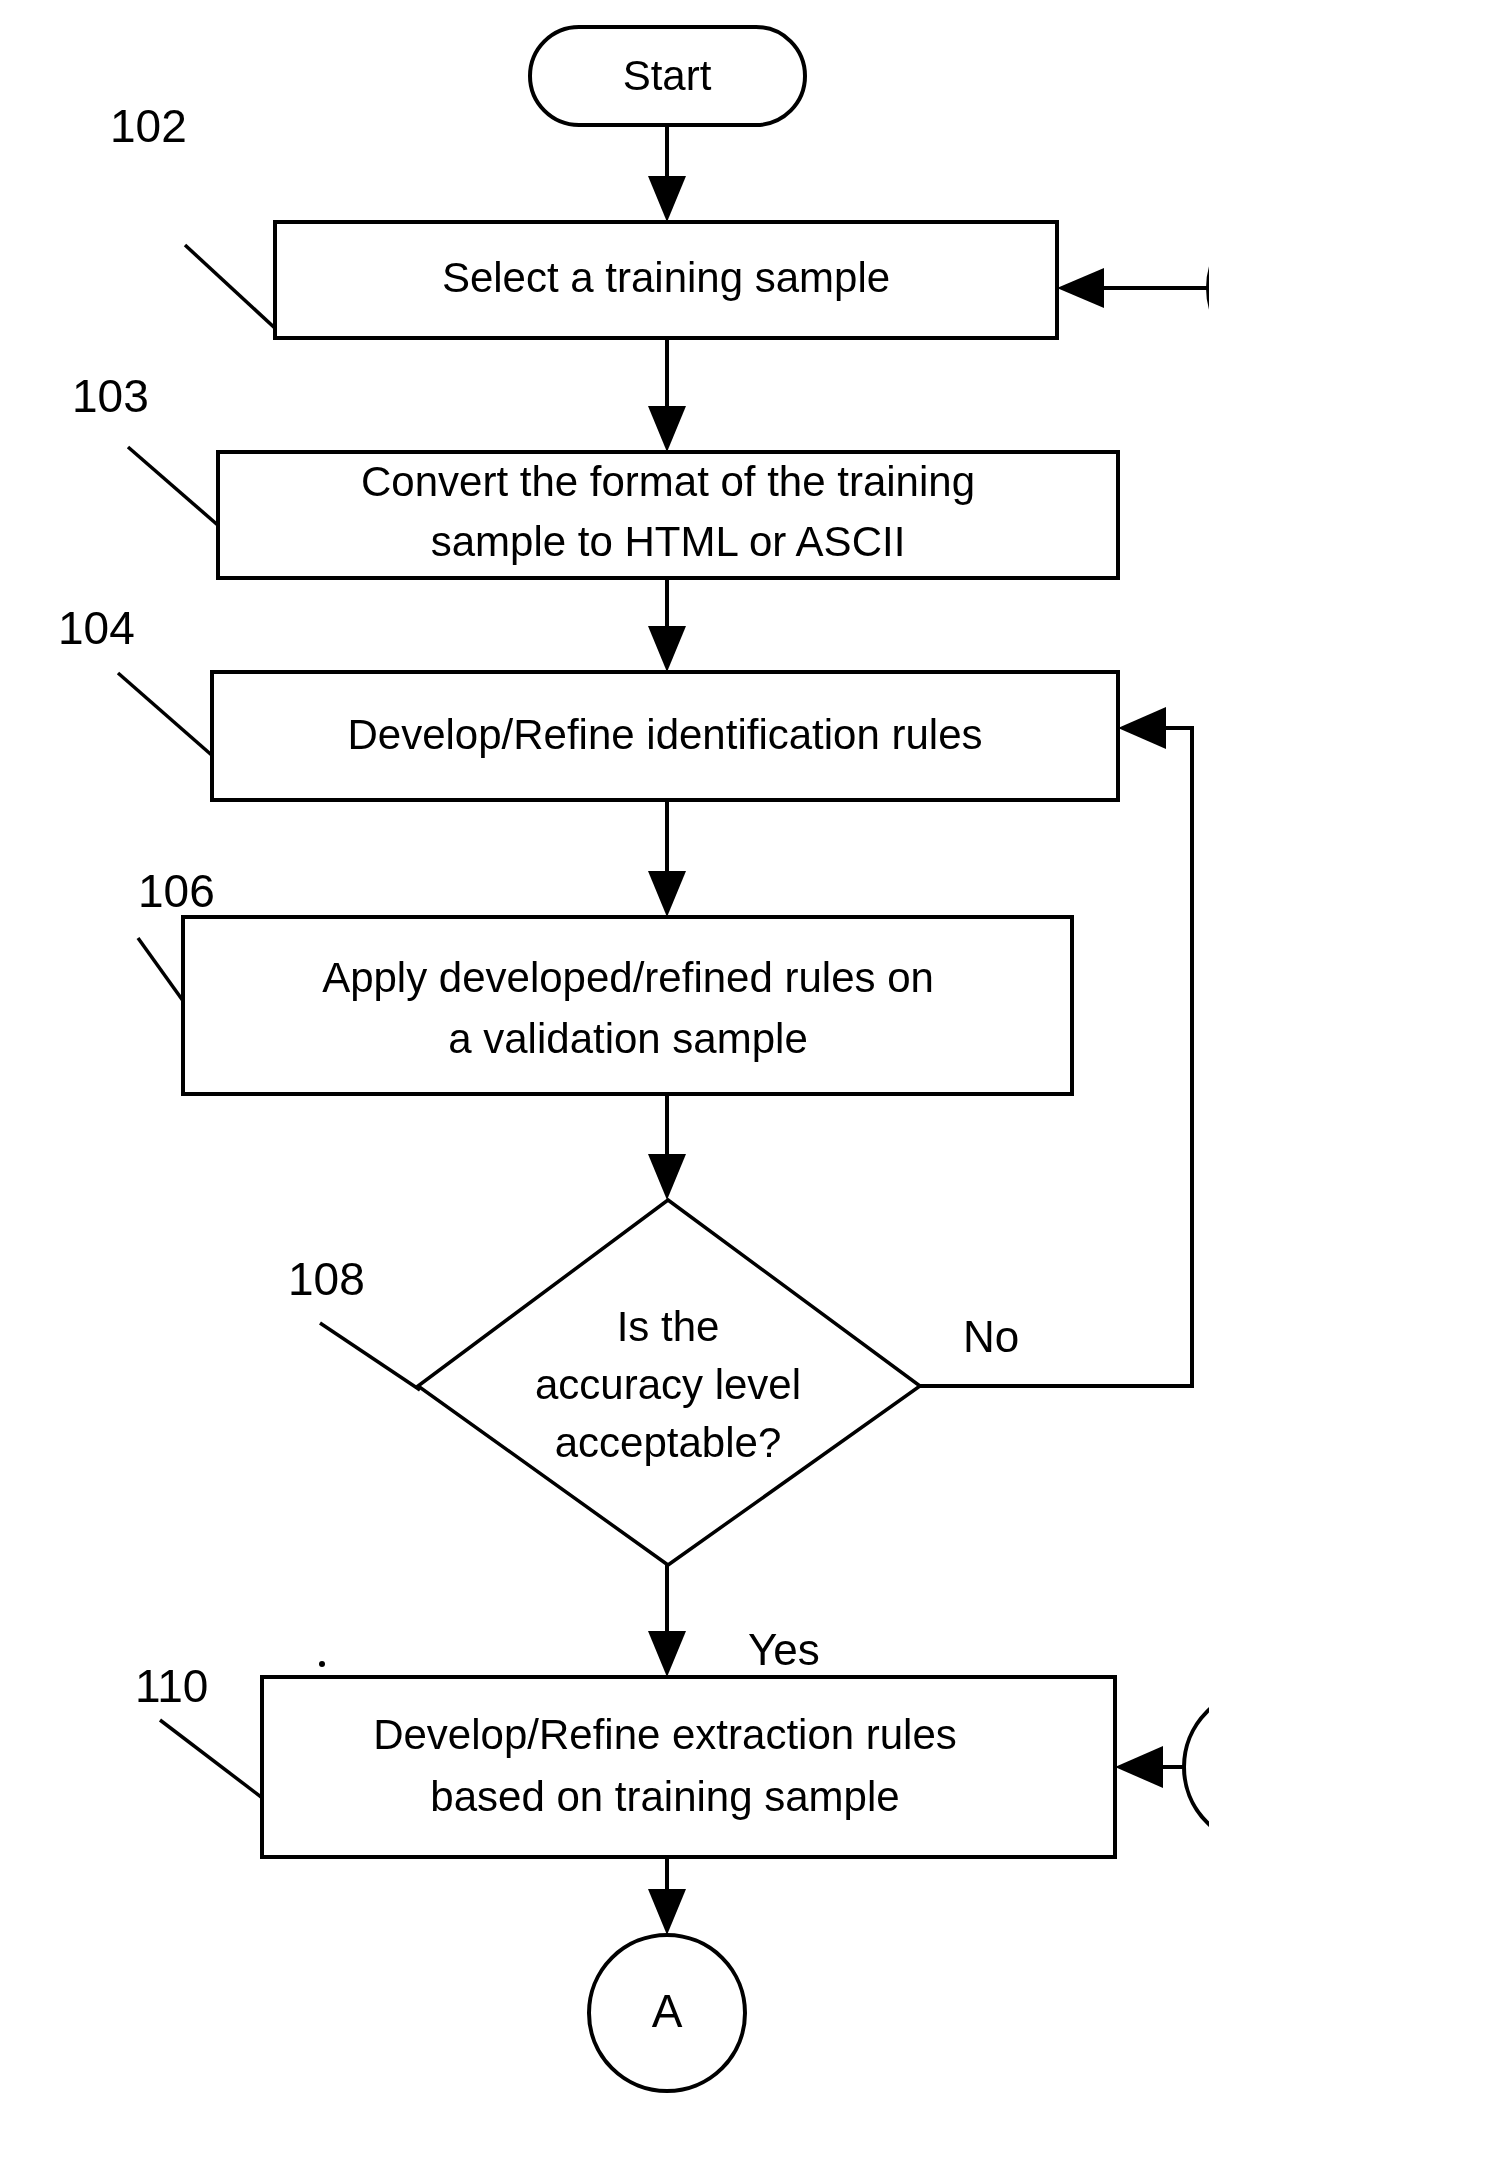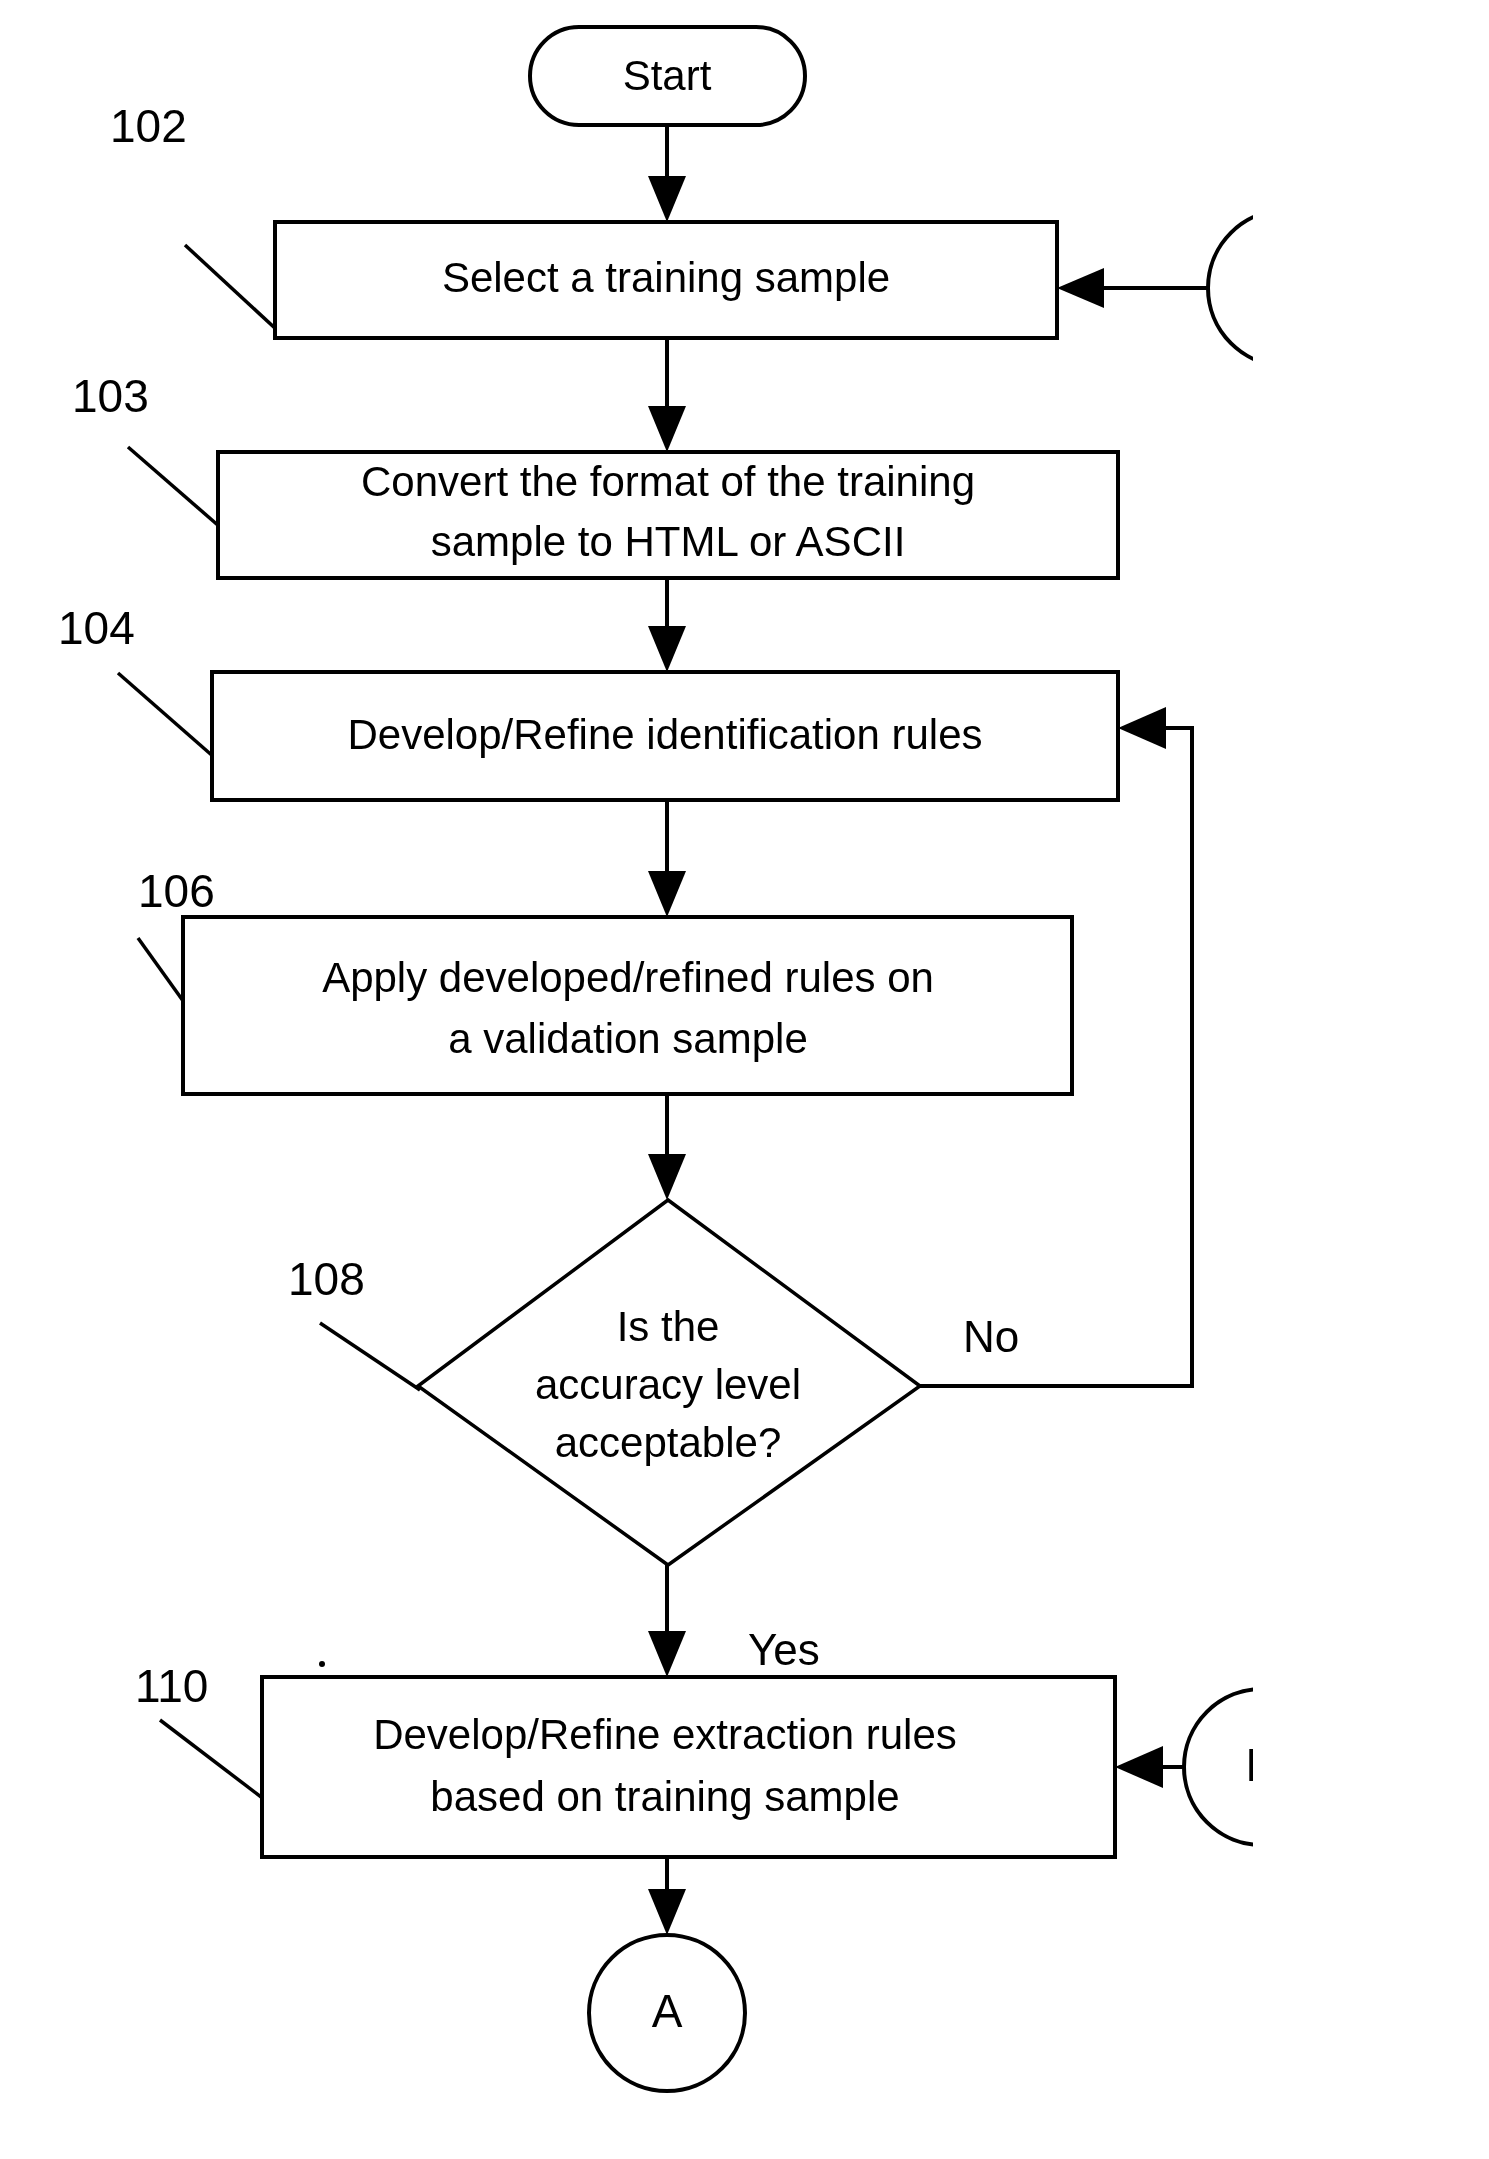--- a/index.html
+++ b/index.html
@@ -7,21 +7,20 @@
     padding: 0;
     background: #ffffff;
   }
   #page {
     position: relative;
     width: 1209px;
     height: 2159px;
     background: #ffffff;
     overflow: hidden;
     font-family: "Liberation Sans", sans-serif;
-    padding-left: 44px;
   }
   #flow-svg {
     position: absolute;
     left: 0;
     top: 0;
     width: 1489px;
     height: 2159px;
   }
   .node-text {
     font-family: "Liberation Sans", sans-serif;

